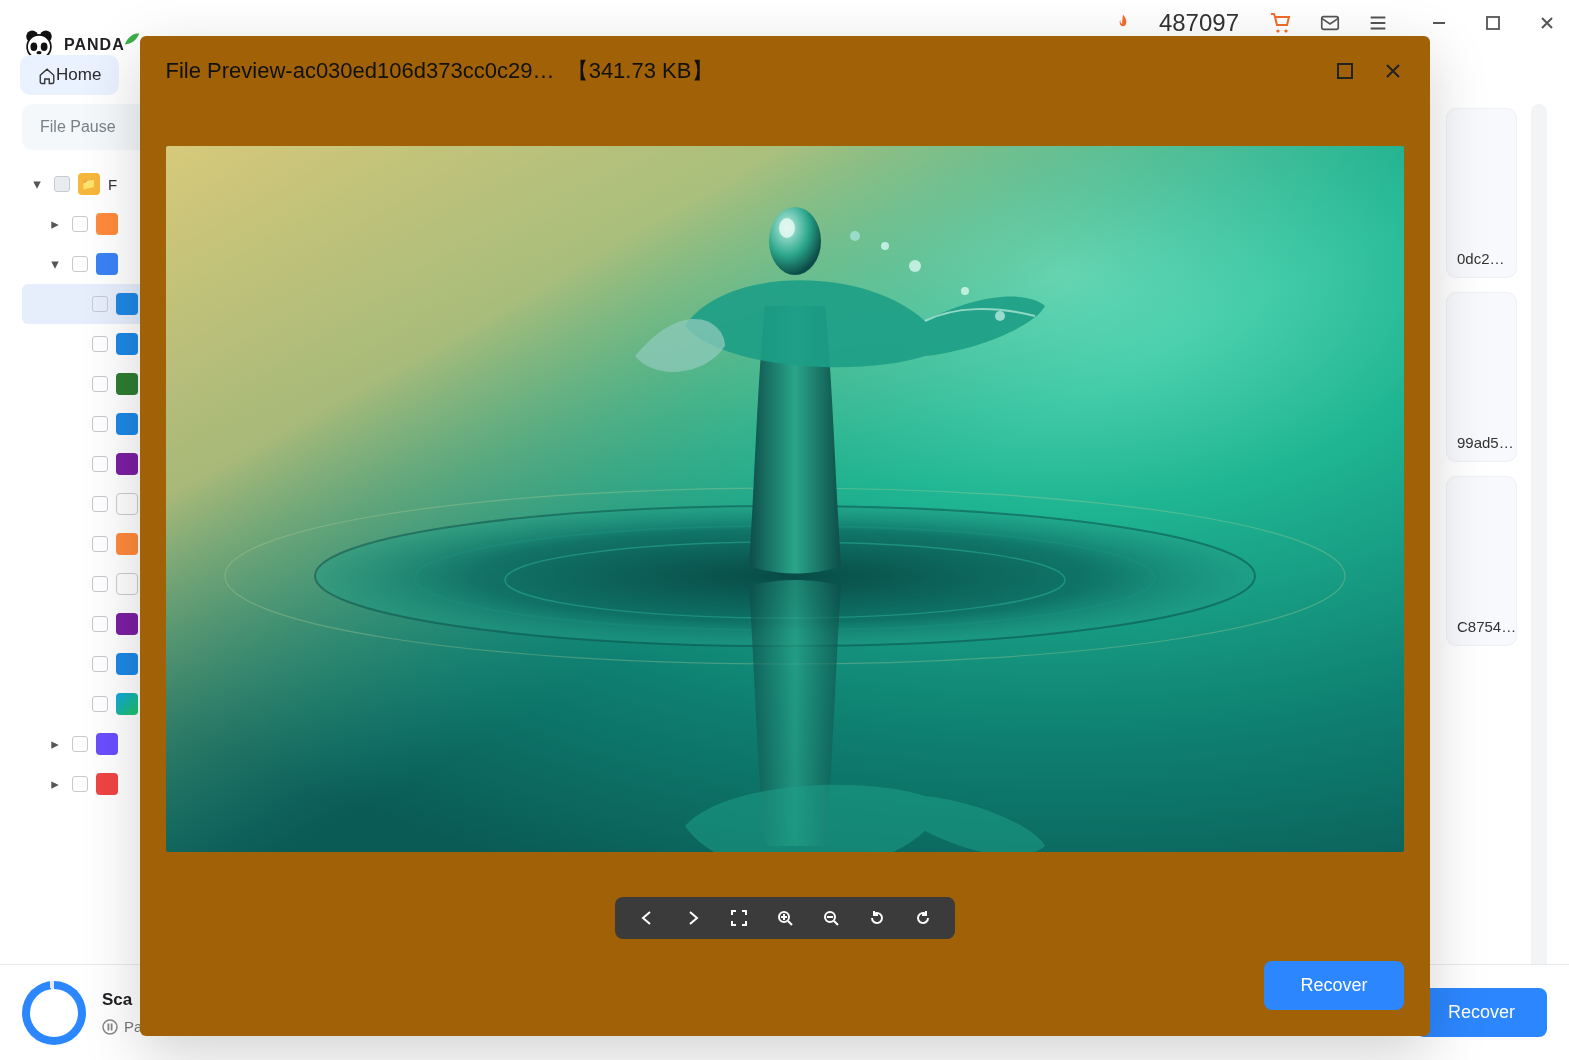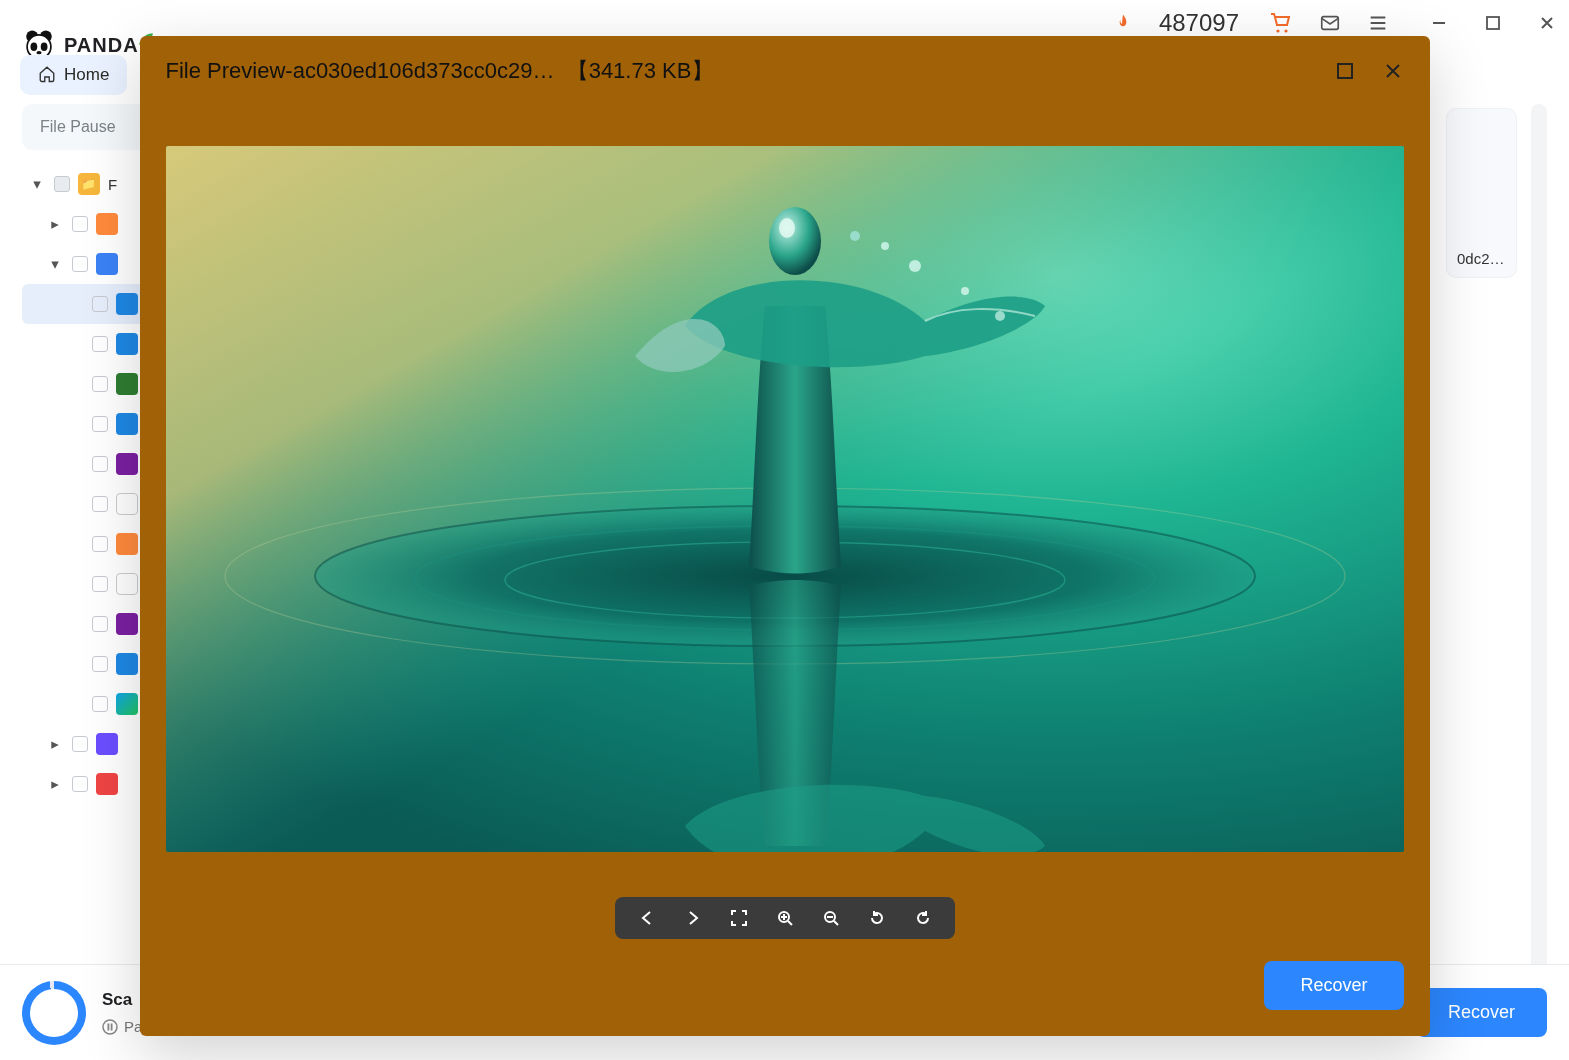--- a/index.html
+++ b/index.html
@@ -12,30 +12,30 @@
     --panel:#f5f8fb;
     --select:#e7f0ff;
     --chip:#ebf2ff;
   }
   *{box-sizing:border-box;font-family:Segoe UI,Arial,sans-serif;}
   html,body{margin:0;padding:0;height:100%;width:100%;background:#eef1f4;color:var(--text);}
   body{width:1569px;height:1060px;position:relative;overflow:hidden;background:var(--bg);}
 
   
   .titlebar{height:46px;display:flex;align-items:center;justify-content:space-between;padding:0 8px 0 22px;background:#fff;}
-  .brand{display:flex;align-items:center;gap:8px;font-weight:800;font-size:20px;letter-spacing:1px;margin-top:44px;}
+  .brand{display:flex;align-items:center;gap:8px;font-weight:800;font-size:16px;letter-spacing:1px;margin-top:44px;}
   .brand svg{flex:none}
   .sysbtns{display:flex;align-items:center;gap:26px;color:#555;}
   .sysgroup{display:flex;align-items:center;gap:26px;margin-left:10px;}
   .counter{font-size:24px;color:#333;margin-right:4px}
   .winbtn{width:28px;height:28px;display:flex;align-items:center;justify-content:center;cursor:pointer}
 
   
   .chipbar{height:58px;display:flex;align-items:center;padding:0 20px;gap:14px;}
-  .chip{display:inline-flex;align-items:flex-start;gap:8px;background:var(--chip);border-radius:10px;padding:10px 18px;font-size:17px;color:#2a2a2a}
+  .chip{display:inline-flex;align-items:flex-end;background:var(--chip);border-radius:10px;padding:10px 18px;font-size:17px;color:#2a2a2a}
 
   
   .main{position:absolute;top:104px;bottom:0;left:0;right:0;display:flex;}
   .content{flex:1;display:flex;gap:14px;padding:0 22px 0 22px;}
 
   
   .sidebar{width:350px;display:flex;flex-direction:column;gap:10px;}
   .filelocbar{background:var(--panel);border-radius:10px;padding:14px 18px;color:#7a8187;font-size:16px}
   .tree{flex:1;overflow:hidden;padding-top:4px}
   .node{display:flex;align-items:center;gap:8px;height:40px;padding-left:6px;font-size:15px;color:#333}
@@ -234,20 +234,26 @@
             <span class="ficon" style="background:#ef4444"></span>
           </div>
       </div>
     </div>
 
     <div style="flex:1"></div>
 
     <div class="rlist">
       <div class="card">
           <span>0dc2…</span>
+        </div>
+      <div class="card">
+          <span>99ad5…</span>
+        </div>
+      <div class="card">
+          <span>C8754…</span>
         </div>
     </div>
     <div class="rscroll"></div>
   </div>
 
   <div class="status">
     <div class="stat-left">
       <div class="ring">
         <span>98</span>
           <small>%</small>

